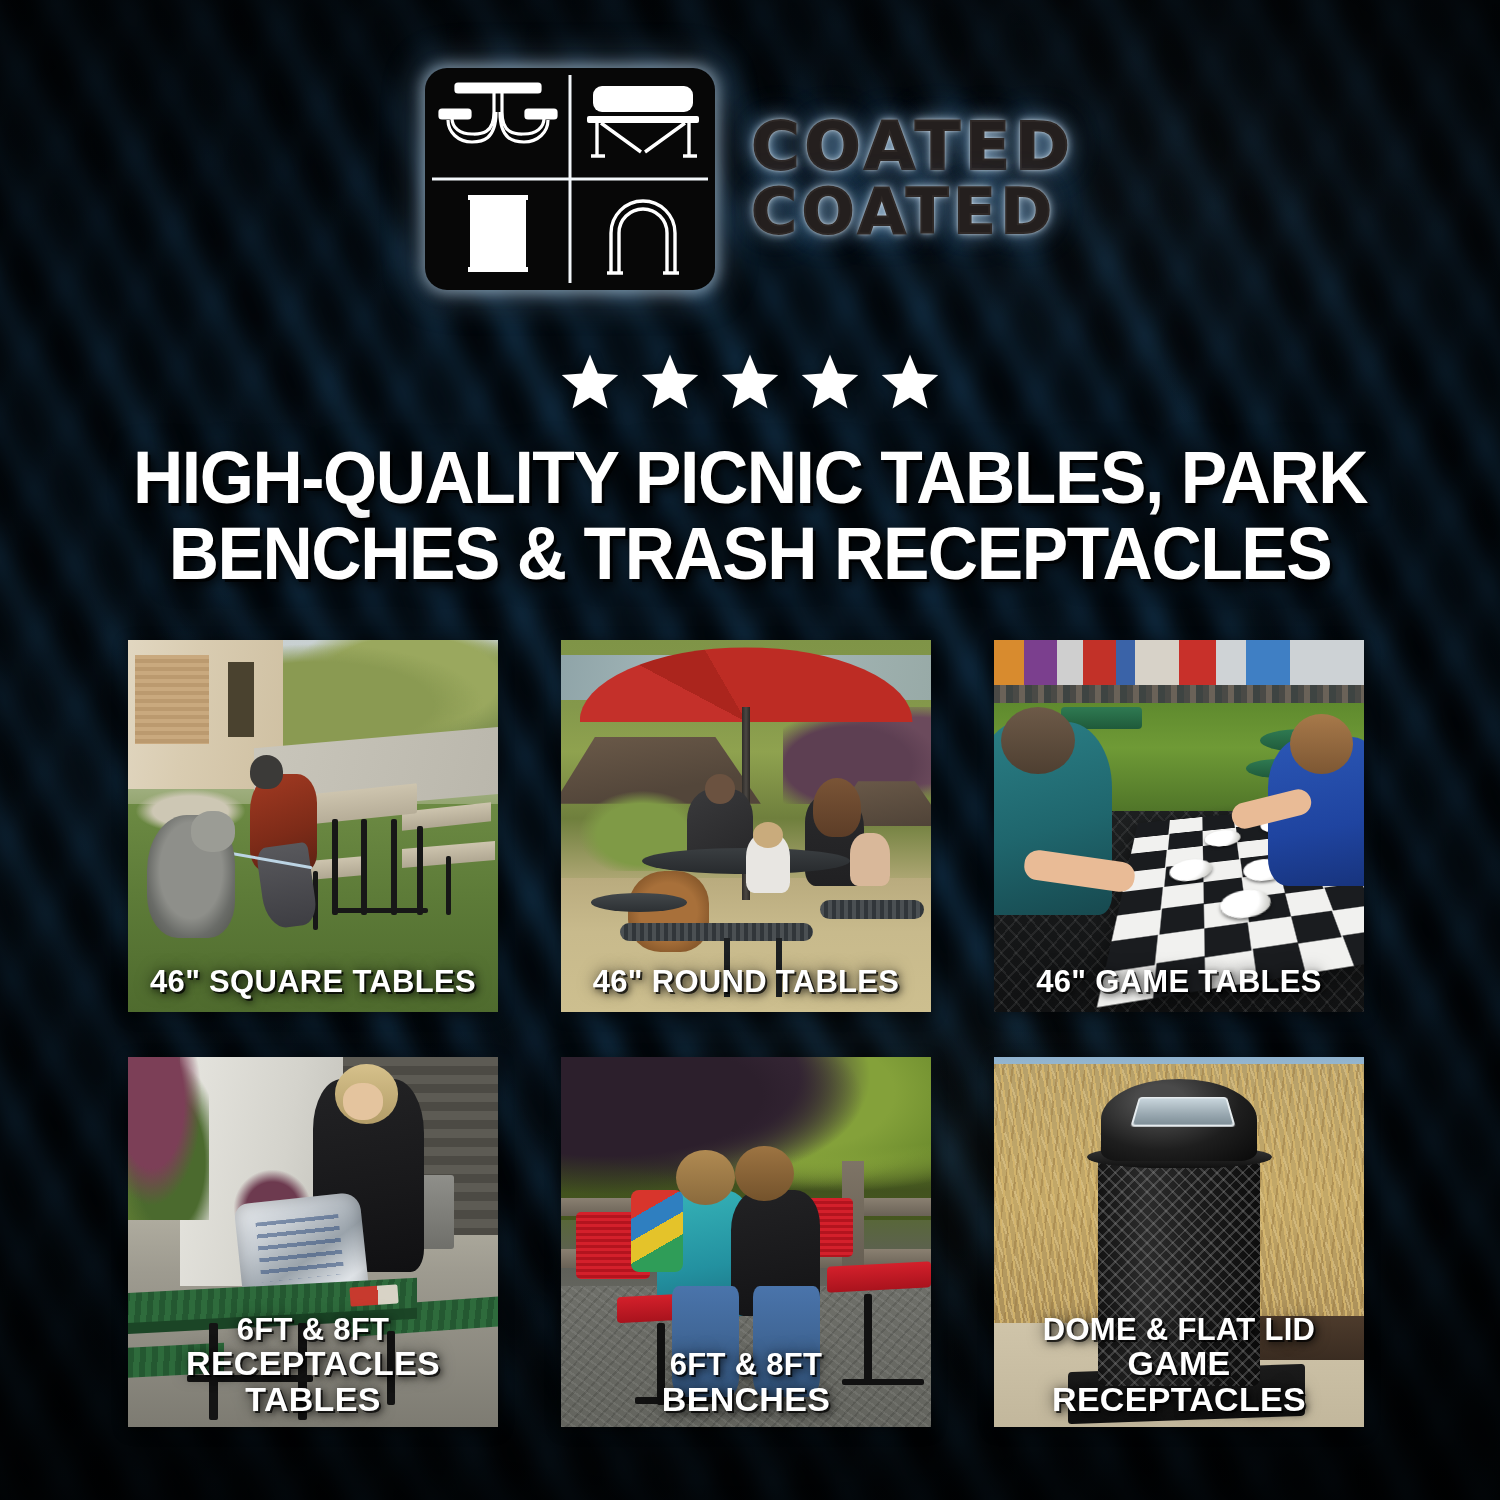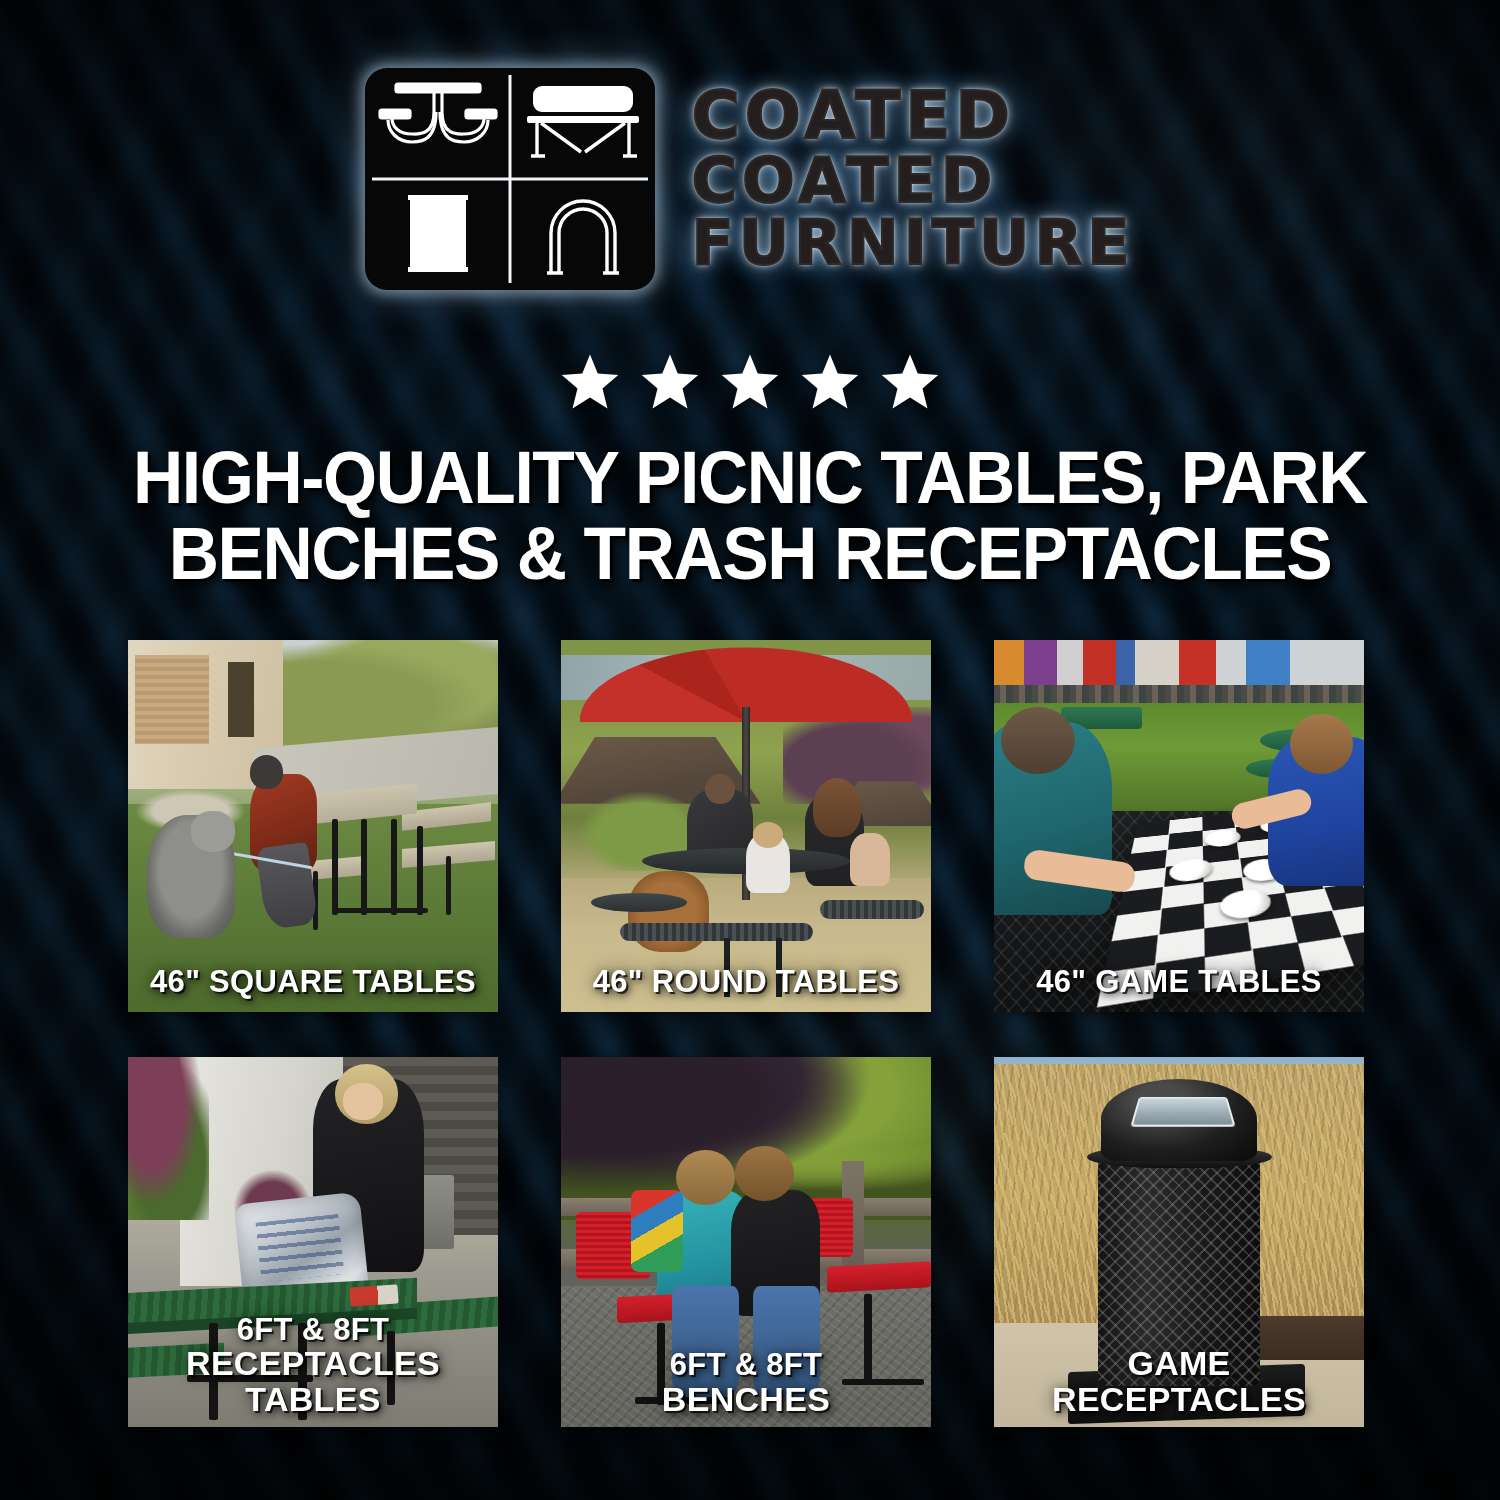--- a/index.html
+++ b/index.html
@@ -469,21 +469,20 @@
             <path d="M36 86 V46 A24 24 0 0 1 84 46 V86"></path>
             <path d="M24 86 H40 M80 86 H96"></path>
           </g>
         </svg>
       </div>
     </div>
 
     <div class="logo-words">
       <div class="logo-word w1">COATED</div>
       <div class="logo-word w2">COATED</div>
-      <div class="logo-word w3">FURNITURE</div>
     </div>
   </div>
 
   <div class="stars">
     <span class="star">
         <svg viewBox="0 0 24 24">
           <polygon fill="currentColor" points="12,1 15.1,8.6 23.3,9.2 17,14.6 19,22.6 12,18.2 5,22.6 7,14.6 0.7,9.2 8.9,8.6"></polygon>
         </svg>
       </span>
     <span class="star">
@@ -678,18 +677,19 @@
         <div class="s-obj t6-grass"></div>
         <div class="s-obj t6-walk"></div>
         <div class="s-obj t6-mulch"></div>
         <div class="s-obj t6-pad"></div>
         <div class="s-obj t6-body"></div>
         <div class="s-obj t6-rim"></div>
         <div class="s-obj t6-dome"></div>
         <div class="s-obj t6-open"></div>
       </div>
       <div class="cap two">
+        <span>DOME &amp; FLAT LID</span>
         <span class="l2">GAME RECEPTACLES</span>
       </div>
     </div>
 
   </div>
 </div>
 
 </body></html>

